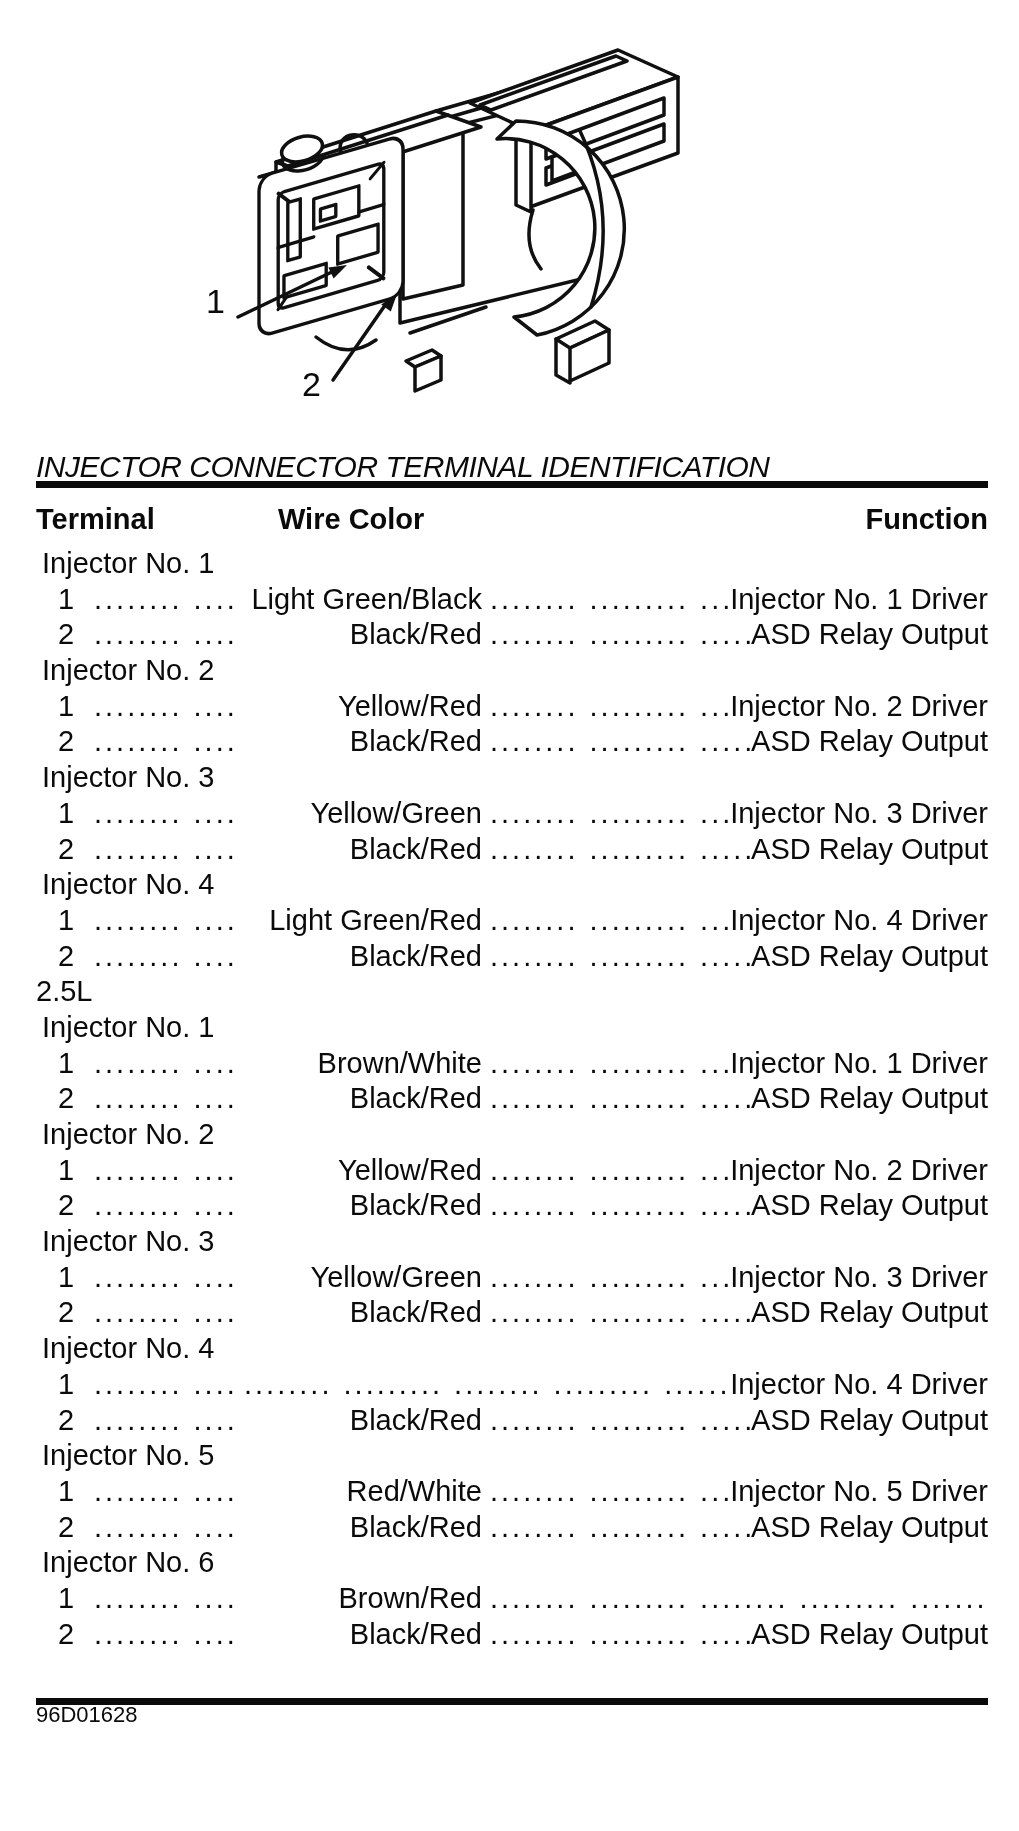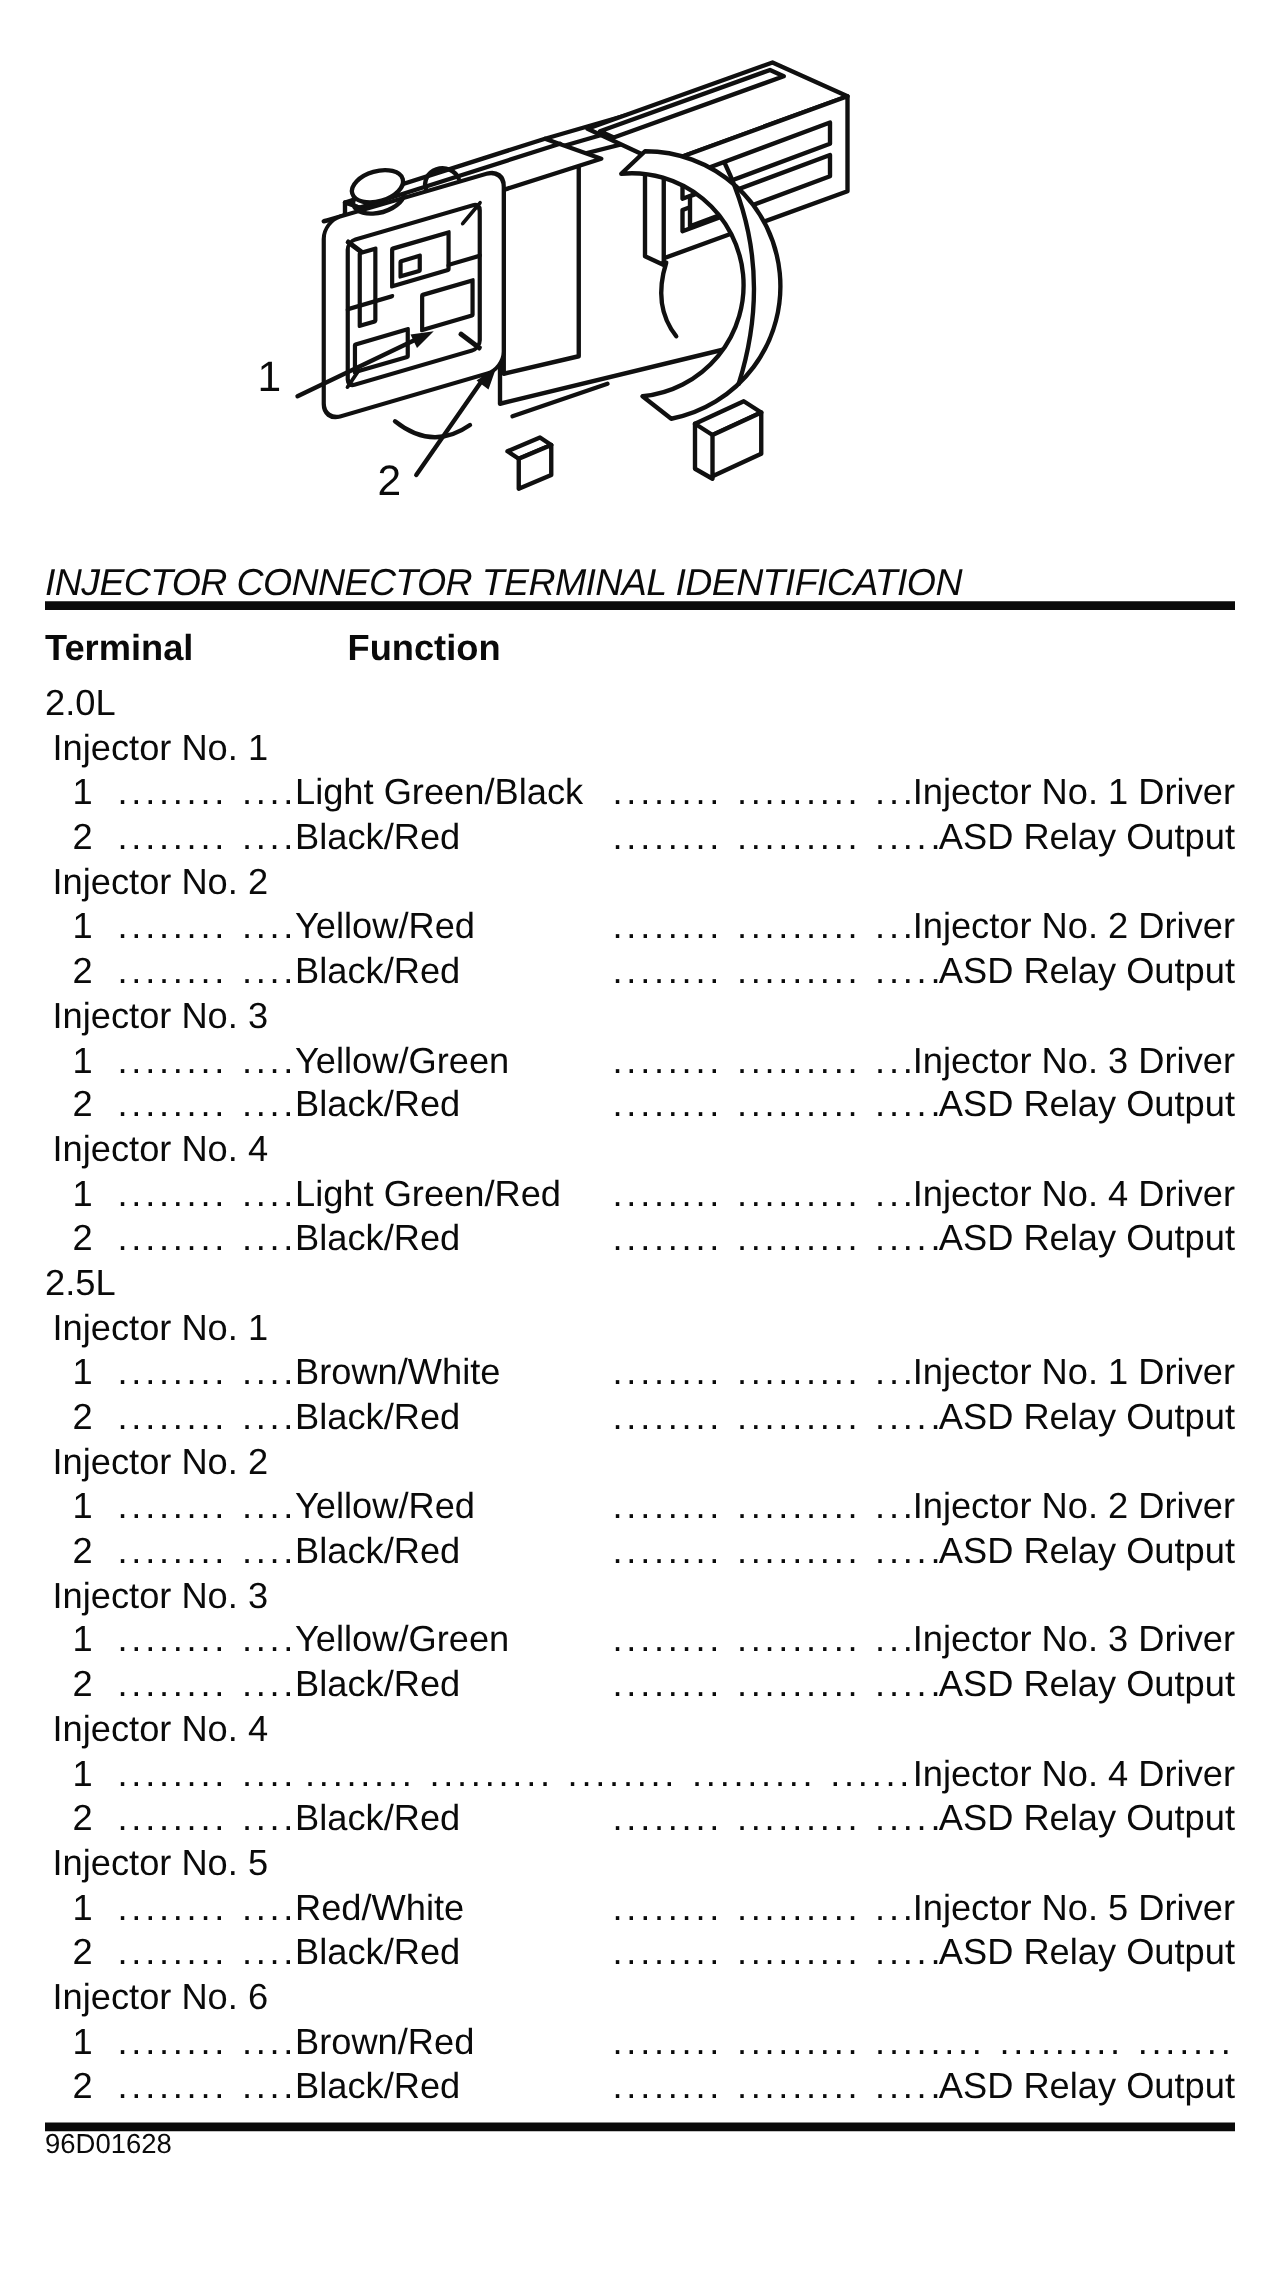--- a/index.html
+++ b/index.html
@@ -37,21 +37,21 @@
     font-size:29px;white-space:nowrap;
   }
   .line{height:35.7px;line-height:35.7px;display:flex;align-items:baseline;overflow:hidden;}
   .engine{padding-left:0;}
   .inj{padding-left:6px;text-align:center;}
   .t{flex:0 0 50px;padding-left:22px;box-sizing:border-box;}
   .dots{overflow:hidden;white-space:pre;letter-spacing:3px;box-sizing:border-box;
         padding:0 12px 0 8px;}
   .dots1{flex:0 0 150px;}
   .dots2{flex:1 1 auto;}
-  .w{flex:0 0 246px;text-align:left;overflow:visible;}
+  .w{flex:0 0 246px;text-align:right;overflow:visible;}
   .f{flex:0 0 auto;}
   
   .figid{position:absolute;left:36px;top:1702px;font-size:22px;}
 </style>
 </head>
 <body>
 
 <div class="page">
 
   <div class="figure">
@@ -116,25 +116,25 @@
       <text class="callout" x="56" y="268">1</text>
       <text class="callout" x="152" y="351">2</text>
     </svg>
   </div>
 
   <div class="heading">INJECTOR CONNECTOR TERMINAL IDENTIFICATION</div>
   <div class="rule" id="rule-top"></div>
 
   <div class="colhead">
     <span class="ch-terminal">Terminal</span>
+    <span class="ch-wire">Wire Color</span>
     <span class="ch-func">Function</span>
   </div>
 
   <div class="tablebody">
-      <div class="line engine">2.0L</div>
       <div class="line inj">Injector No. 1</div>
       <div class="line row">
         <span class="t">1</span>
         <span class="dots dots1">........ ......... ........ ......... ........ ......... ........ ......... ........ .........</span>
         <span class="w">Light Green/Black</span>
         <span class="dots dots2">........ ......... ........ ......... ........ ......... ........ ......... ........ .........</span>
         <span class="f">Injector No. 1 Driver</span>
       </div>
       <div class="line row">
         <span class="t">2</span>

